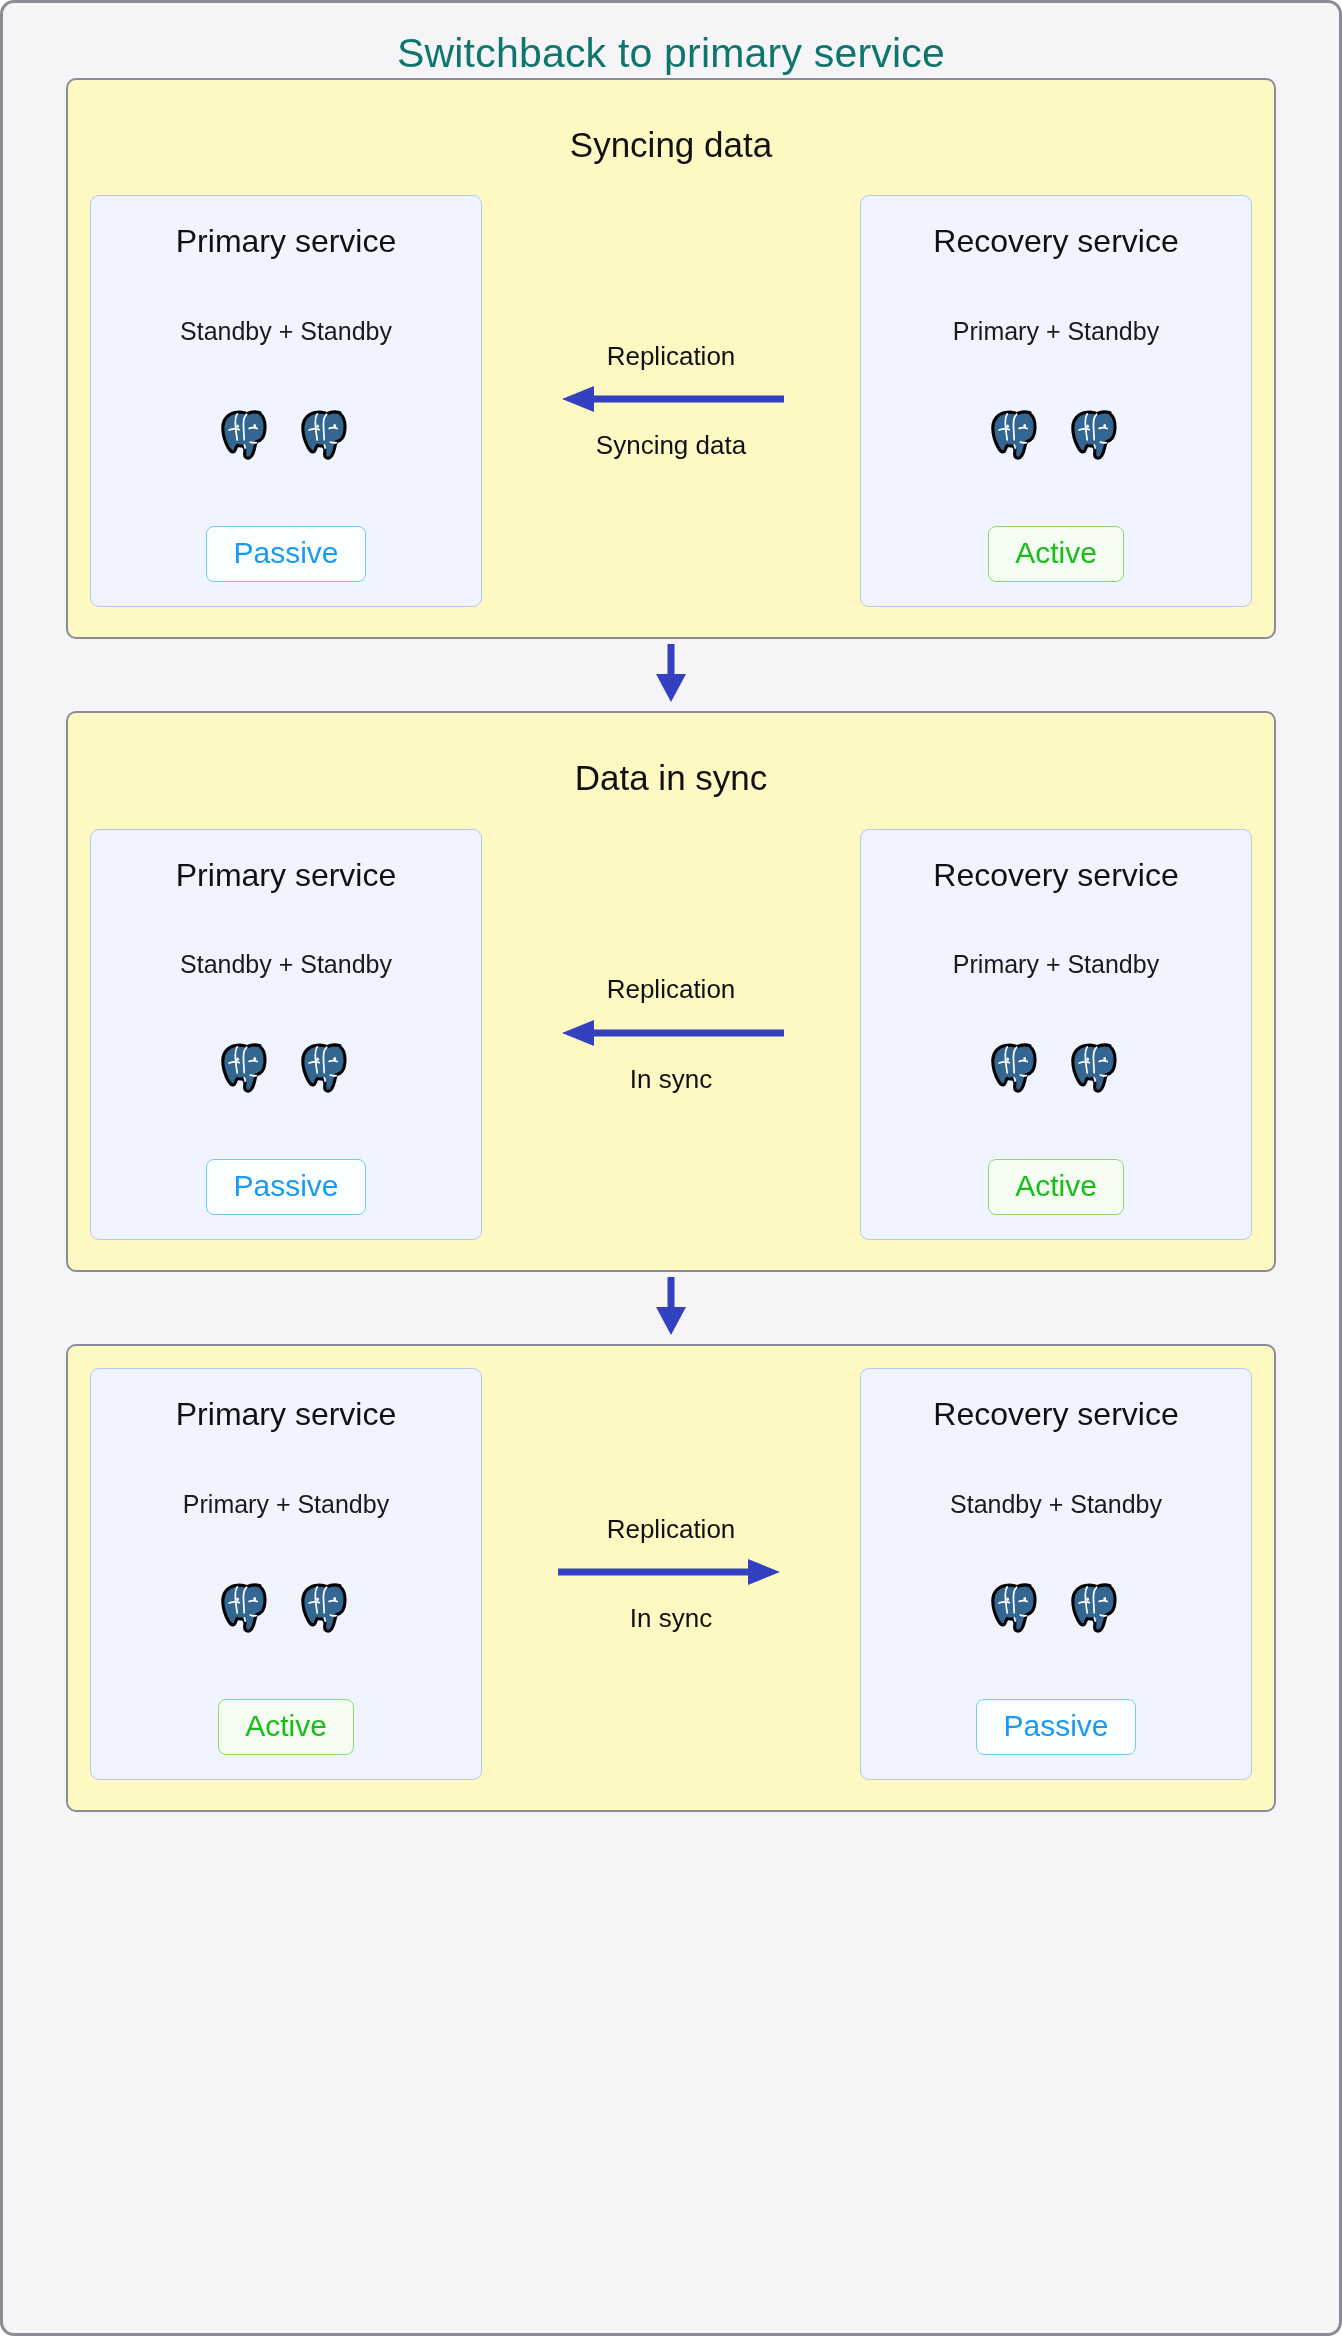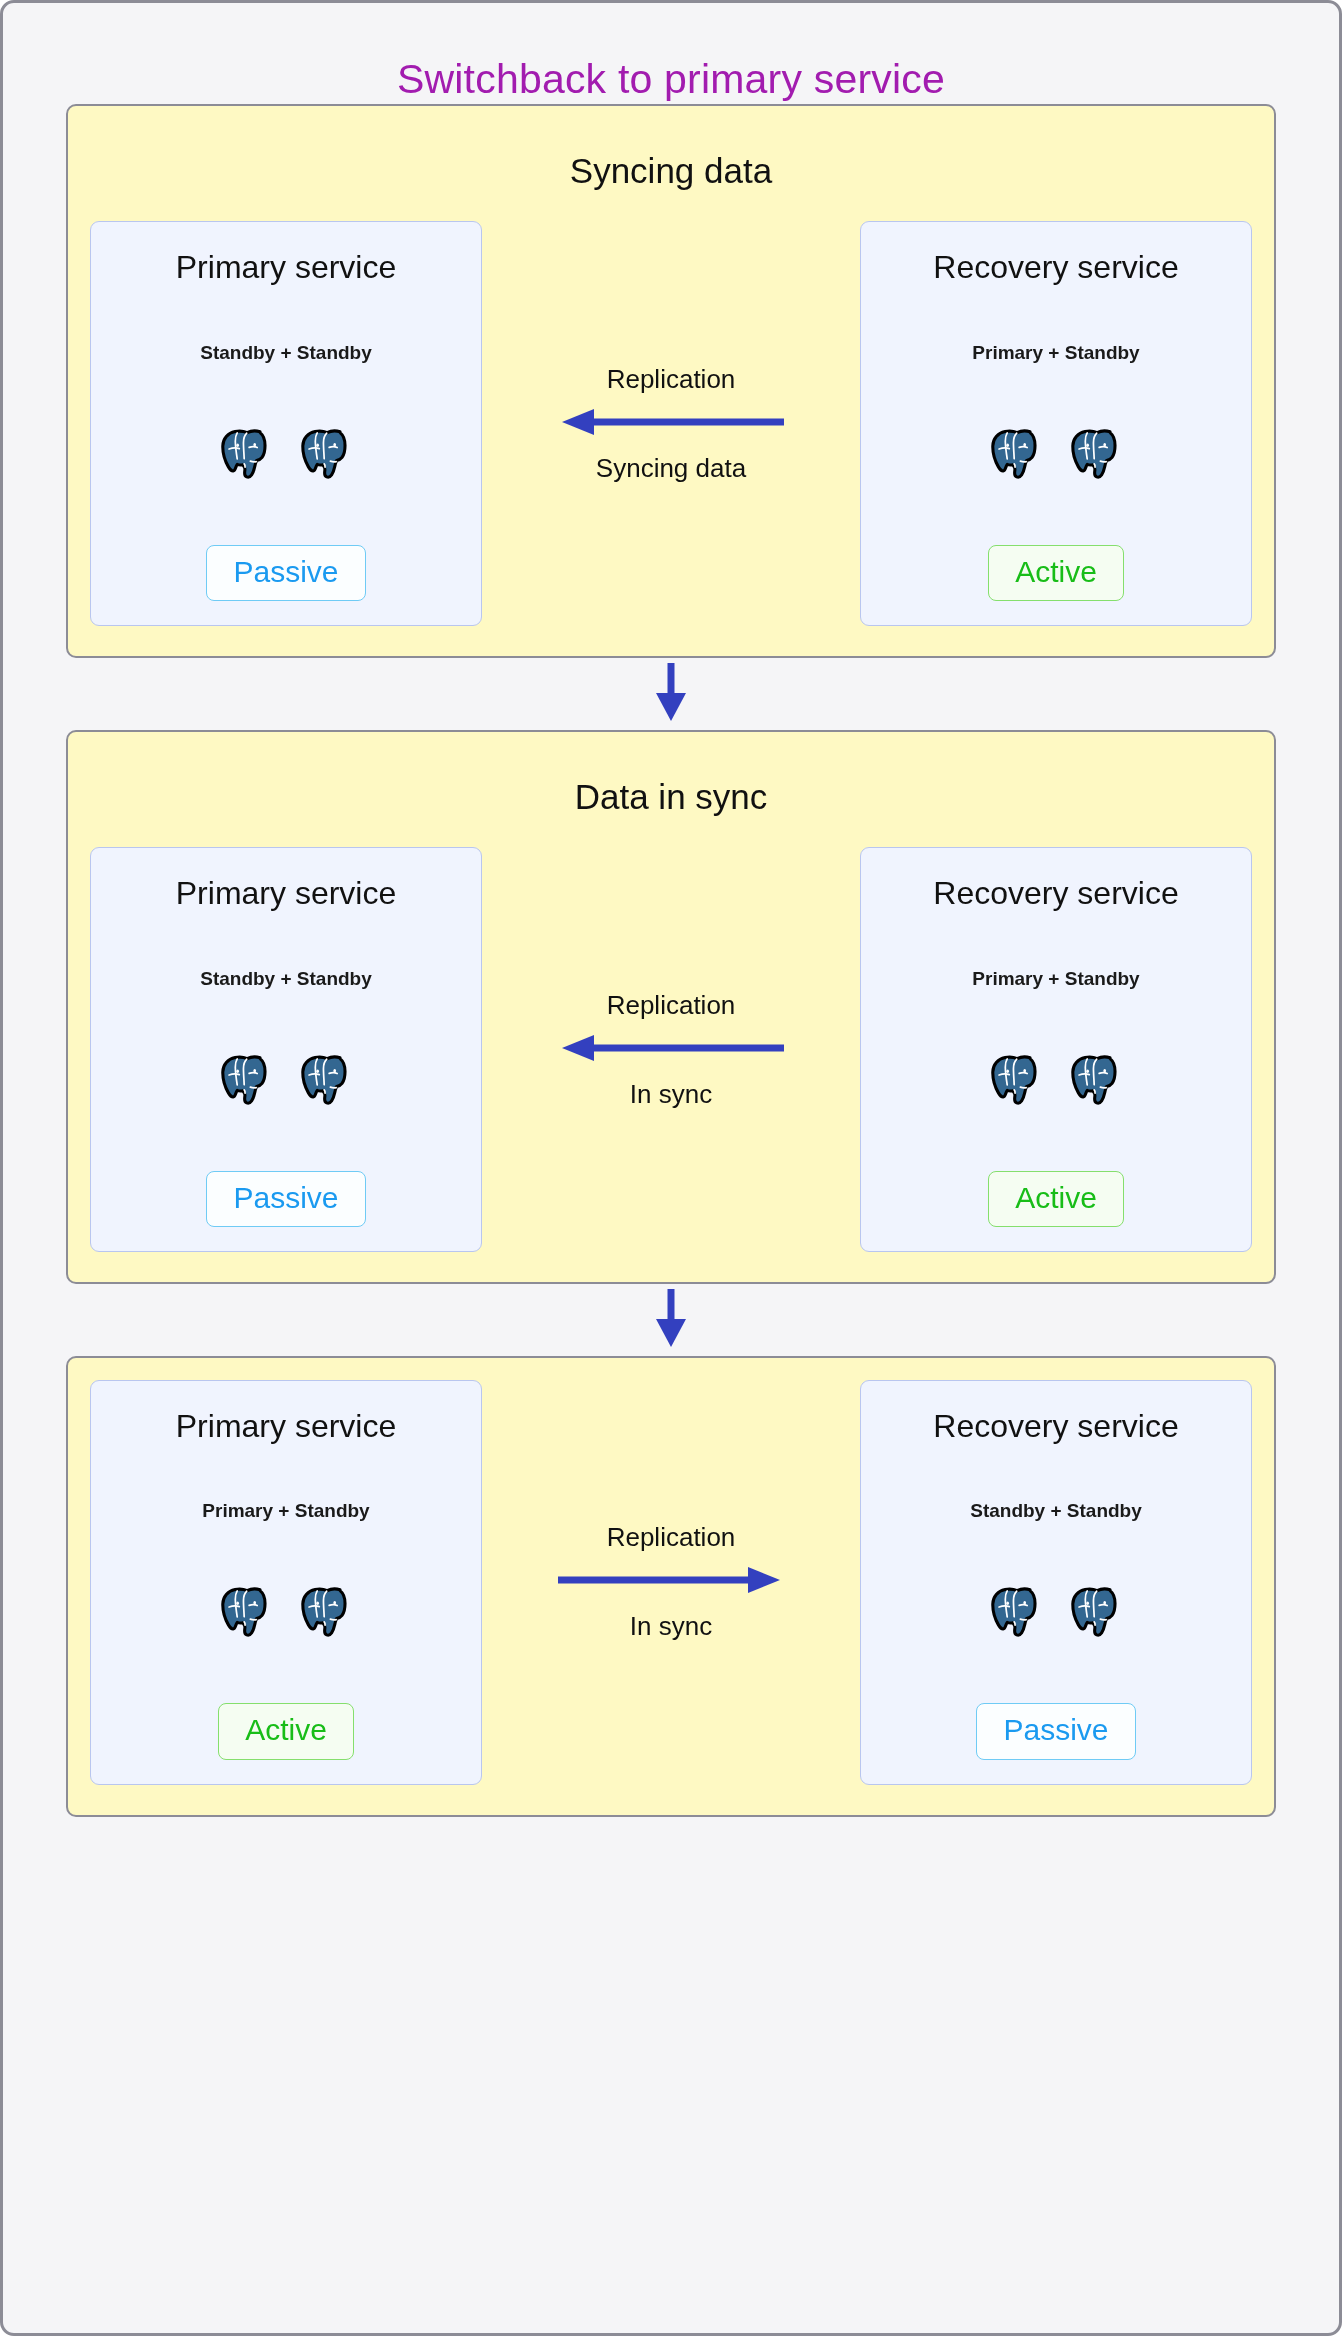--- a/index.html
+++ b/index.html
@@ -18,24 +18,24 @@
     box-sizing: border-box;
     background: #f5f5f7;
     border: 3px solid #8c8c96;
     border-radius: 14px;
     overflow: hidden;
   }
 
   .diagram-title {
     text-align: center;
     font-size: 41px;
-    color: #a21caf;
+    color: #0f766e;
     font-weight: 400;
     letter-spacing: 0.2px;
-    padding-top: 52px;
+    padding-top: 26px;
     padding-bottom: 0;
     line-height: 1.2;
   }
 
   .stages {
     padding: 0 63px;
   }
 
   .stage {
     box-sizing: border-box;
@@ -76,23 +76,23 @@
 
   .service-name {
     font-size: 32px;
     color: #111111;
     font-weight: 400;
     line-height: 1.2;
     margin-bottom: 18px;
   }
 
   .service-roles {
-    font-size: 19px;
+    font-size: 25px;
     color: #1a1a1a;
-    font-weight: 700;
+    font-weight: 400;
     line-height: 1.2;
     margin-bottom: 22px;
   }
 
   .elephants {
     display: flex;
     flex-direction: row;
     gap: 22px;
     align-items: center;
     justify-content: center;

